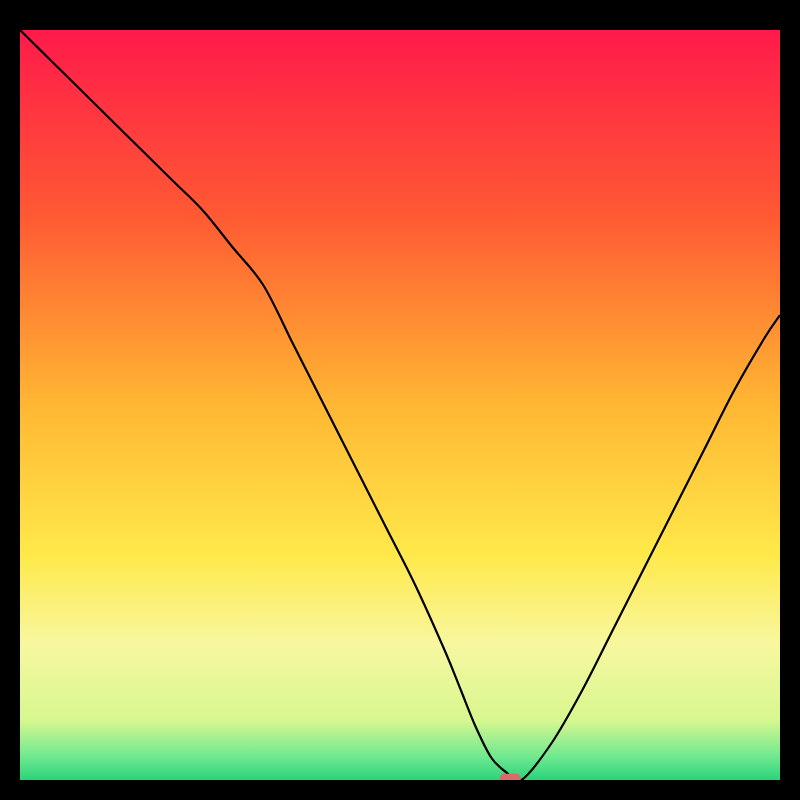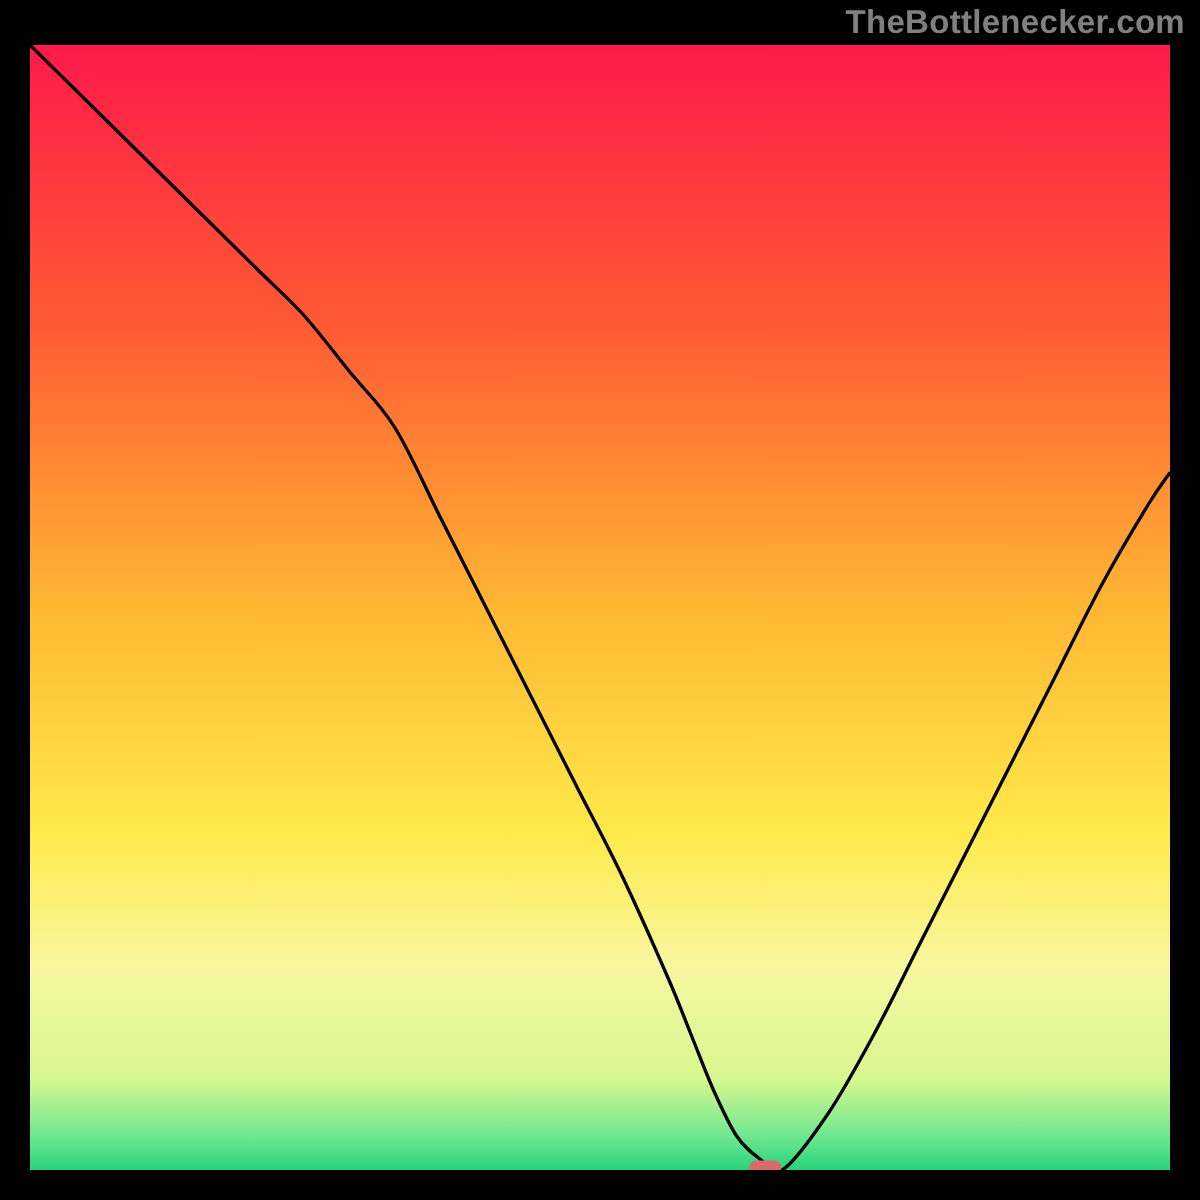--- a/index.html
+++ b/index.html
@@ -31,21 +31,20 @@
     left: 20px;
     top: 30px;
     width: 760px;
     height: 750px;
   }
 </style>
 </head>
 <body>
 
 <div class="frame">
-  <div class="attrib">TheBottlenecker.com</div>
 
   <svg class="plot" viewBox="0 0 760 750" preserveAspectRatio="none">
     <defs>
       <linearGradient id="bg-grad" x1="0" y1="0" x2="0" y2="1">
           <stop offset="0%" stop-color="#ff1a4a"></stop>
           <stop offset="25%" stop-color="#ff5a33"></stop>
           <stop offset="50%" stop-color="#ffb733"></stop>
           <stop offset="70%" stop-color="#ffe94a"></stop>
           <stop offset="82%" stop-color="#f7f7a0"></stop>
           <stop offset="92%" stop-color="#d7f78f"></stop>

